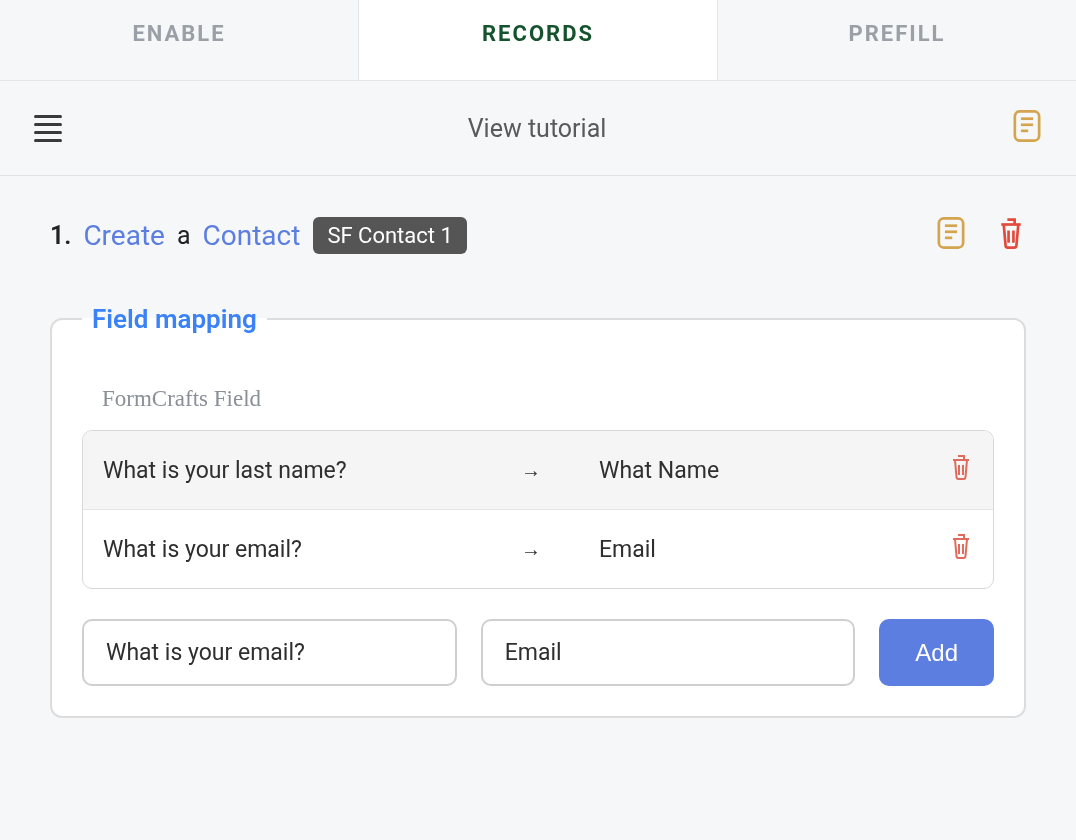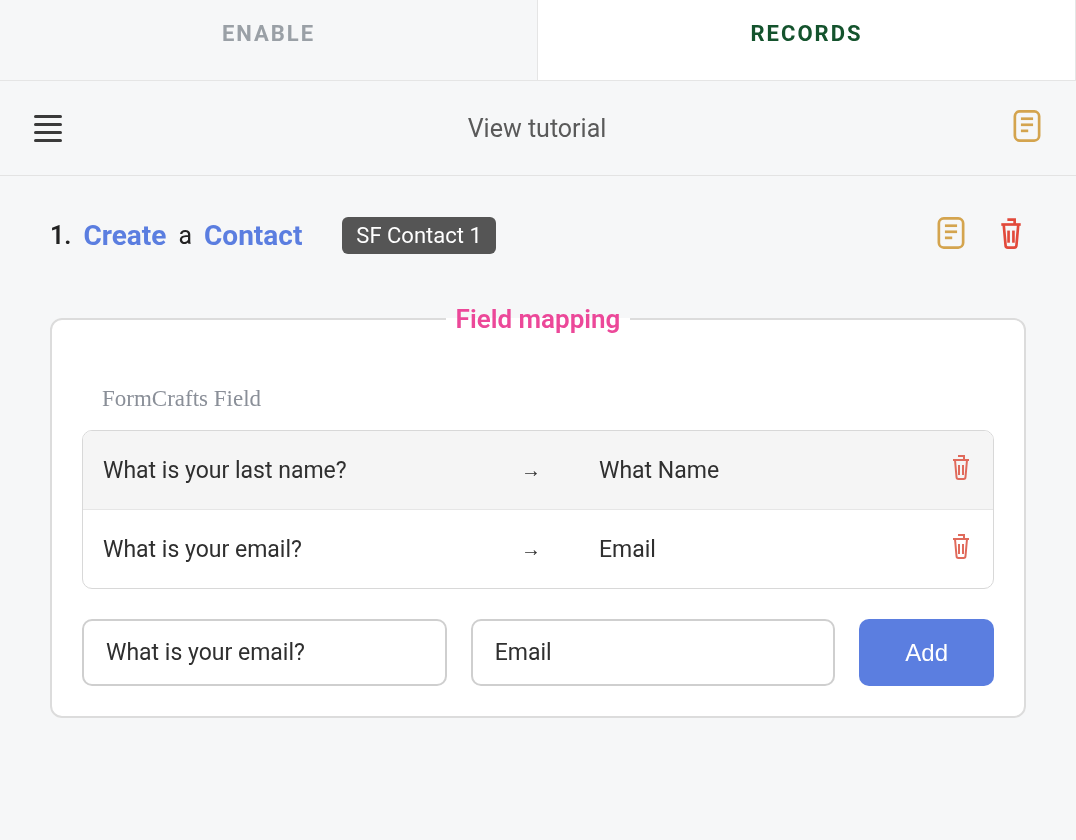--- a/index.html
+++ b/index.html
@@ -70,56 +70,55 @@
       gap: 12px;
       margin-bottom: 50px;
     }
     .record-num {
       font-size: 25px;
       font-weight: 600;
       color: #222;
     }
     .link {
       font-size: 28px;
-      font-weight: 700;
+      font-weight: 400;
       color: #5b7ee0;
       cursor: pointer;
     }
     .plain {
       font-size: 25px;
       color: #222;
     }
     .badge {
       background: #555;
       color: #fff;
       font-size: 22px;
       padding: 6px 14px;
       border-radius: 6px;
-      margin-left: 28px;
+      margin-left: 1px;
     }
     .record-header .spacer { flex: 1; }
     .header-icons {
       display: flex;
       gap: 30px;
       align-items: center;
     }
     .icon-btn { cursor: pointer; }
     fieldset.field-mapping {
       border: 2px solid #dcdcdc;
       border-radius: 12px;
       padding: 34px 30px 30px 30px;
       background: #fff;
     }
     fieldset.field-mapping legend {
       font-size: 26px;
       font-weight: 600;
-      color: #ec4899;
+      color: #3b82f6;
       padding: 0 10px;
       margin-left: 0px;
-      text-align: center;
     }
     .mapping-headers {
       display: grid;
       grid-template-columns: 390px 1fr 60px;
       padding: 18px 20px 18px 20px;
       font-size: 23px;
       color: #8a8f98;
       font-weight: 500;
       font-family: Liberation Serif, serif;
     }
@@ -158,30 +157,31 @@
       outline: none;
       font-family: inherit;
     }
     .add-btn {
       background: #5b7ee0;
       color: #fff;
       font-size: 24px;
       font-weight: 500;
       border: none;
       border-radius: 10px;
-      padding: 0 46px;
+      padding: 0 36px;
       cursor: pointer;
     }
   </style>
 </head>
 <body>
 
 <div class="tabs">
   <div class="tab">ENABLE</div>
   <div class="tab active">RECORDS</div>
+  <div class="tab">PREFILL</div>
 </div>
 
 <div class="toolbar">
   <div class="menu-icon">
     <span></span>
       <span></span>
       <span></span>
       <span></span>
   </div>
   <div class="toolbar-title">View tutorial</div>

